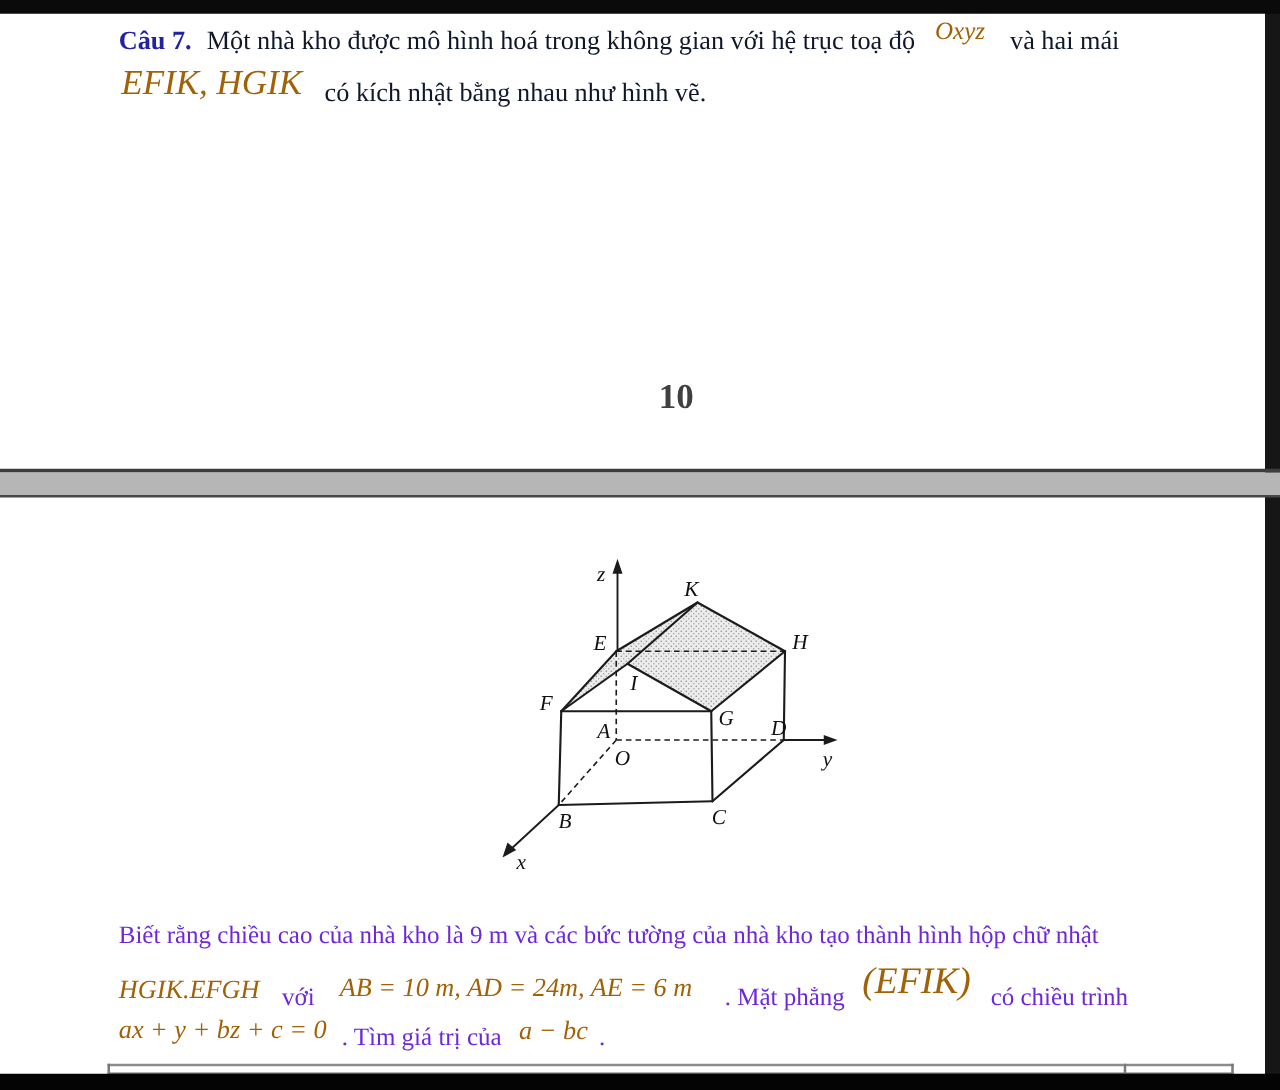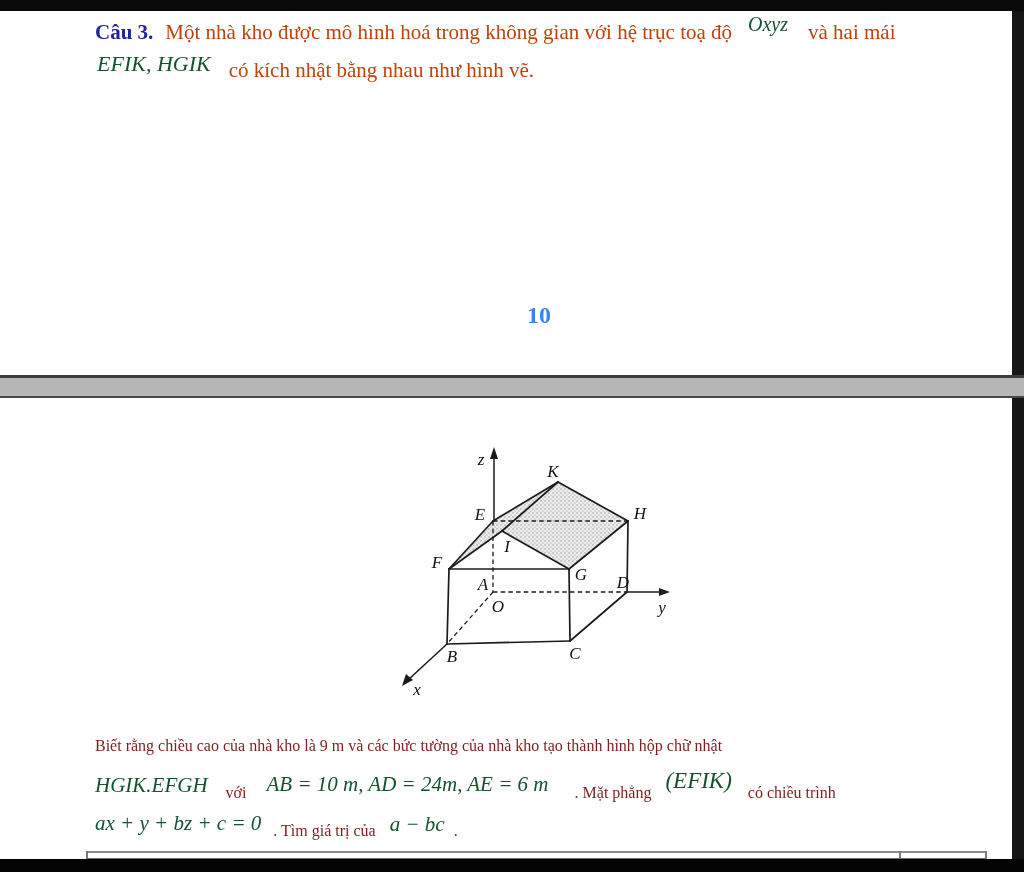--- a/index.html
+++ b/index.html
@@ -8,51 +8,51 @@
   .abs{position:absolute;}
   
   .bar-top{left:0;top:0;width:1024px;height:11px;background:#0a0a0a;z-index:6;}
   .bar-bottom{left:0;top:859px;width:1024px;height:13px;background:#040404;z-index:6;}
   .bar-right{left:1012px;top:0;width:12px;height:872px;background:#161616;z-index:2;}
   .sep-line1{left:0;top:375px;width:1024px;height:3px;background:#3d3d3d;z-index:4;}
   .sep-band{left:0;top:378px;width:1024px;height:18px;background:#b6b6b6;z-index:4;}
   .sep-line2{left:0;top:396px;width:1024px;height:2px;background:#474747;z-index:4;}
   
   .row{position:absolute;white-space:nowrap;z-index:3;}
-  .t{font-size:21px;color:#c2410c;}
-  .t2{font-size:16px;color:#7f1d1d;}
+  .t{font-size:21px;color:#0f172a;}
+  .t2{font-size:20px;color:#6d28d9;}
   .lbl{font-size:21px;font-weight:bold;color:#2323a0;}
-  .m{font-style:italic;font-size:21px;color:#14532d;position:relative;display:inline-block;}
-  .pagenum{font-size:24px;font-weight:bold;color:#3b82f6;}
+  .m{font-style:italic;font-size:21px;color:#a16207;position:relative;display:inline-block;}
+  .pagenum{font-size:28px;font-weight:bold;color:#404040;}
   
   .tableline{left:86px;top:851px;width:901px;height:5px;z-index:5;
              border-top:2px solid #8c8c8c;border-bottom:2px solid #6f6f6f;}
   .tableline .v{position:absolute;top:-2px;width:2px;height:9px;background:#7a7a7a;}
   
   svg text{font-family:"Liberation Serif","DejaVu Serif",serif;font-style:italic;
            font-size:17px;fill:#101010;}
 </style>
 </head>
 <body>
 
 <div class="abs bar-top"></div>
 <div class="abs bar-right"></div>
 <div class="abs bar-bottom"></div>
 <div class="abs sep-line1"></div>
 <div class="abs sep-band"></div>
 <div class="abs sep-line2"></div>
 
 <div class="row" style="left:95px;top:20px;">
-  <span class="lbl">Câu 3.</span>
+  <span class="lbl">Câu 7.</span>
   <span class="t" style="margin-left:8px;">Một nhà kho được mô hình hoá trong không gian với hệ trục toạ độ</span>
   <span class="m" style="font-size:20px;top:-8px;margin:0 16px 0 12px;">Oxyz</span>
   <span class="t">và hai mái</span>
 </div>
 <div class="row" style="left:97px;top:57px;">
-  <span class="m" style="font-size:22px;top:-6px;">EFIK, HGIK</span>
+  <span class="m" style="font-size:28px;top:-6px;">EFIK, HGIK</span>
   <span class="t" style="margin-left:14px;">có kích nhật bằng nhau như hình vẽ.</span>
 </div>
 <div class="row pagenum" style="left:527px;top:302px;">10</div>
 
 <svg class="abs" style="left:378px;top:438px;z-index:3;" width="312" height="270" viewBox="378 438 312 270">
   <defs>
     <pattern id="stip" width="4" height="4" patternUnits="userSpaceOnUse">
       <rect width="4" height="4" fill="#ececec"></rect>
       <circle cx="1" cy="1" r="0.65" fill="#8f8f8f"></circle>
       <circle cx="3" cy="3" r="0.55" fill="#9a9a9a"></circle>
@@ -112,21 +112,21 @@
   </g>
 </svg>
 
 <div class="row t2" style="left:95px;top:737px;">Biết rằng chiều cao của nhà kho là 9 m và các bức tường của nhà kho tạo thành hình hộp chữ nhật</div>
 
 <div class="row" style="left:95px;top:778px;">
   <span class="m" style="top:-6px;">HGIK.EFGH</span>
   <span class="t2" style="margin-left:14px;">với</span>
   <span class="m" style="top:-7px;margin-left:16px;">AB = 10 m, AD = 24m, AE = 6 m</span>
   <span class="t2" style="margin-left:22px;">. Mặt phẳng</span>
-  <span class="m" style="font-size:23px;top:-10px;margin-left:10px;">(EFIK)</span>
+  <span class="m" style="font-size:30px;top:-10px;margin-left:10px;">(EFIK)</span>
   <span class="t2" style="margin-left:12px;">có chiều trình</span>
 </div>
 
 <div class="row" style="left:95px;top:817px;">
   <span class="m" style="top:-6px;">ax + y + bz + c = 0</span>
   <span class="t2" style="margin-left:8px;">. Tìm giá trị của</span>
   <span class="m" style="top:-5px;margin-left:10px;">a − bc</span>
   <span class="t2" style="margin-left:5px;">.</span>
 </div>
 

